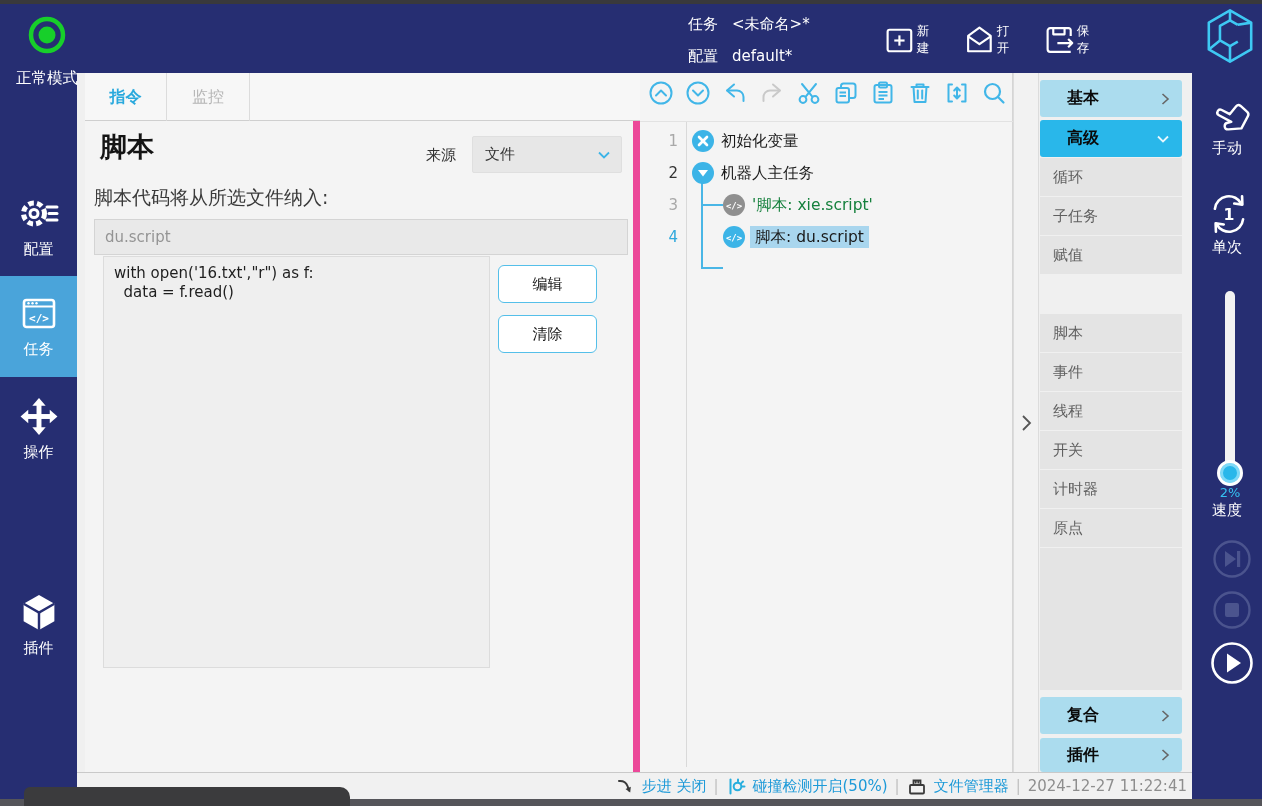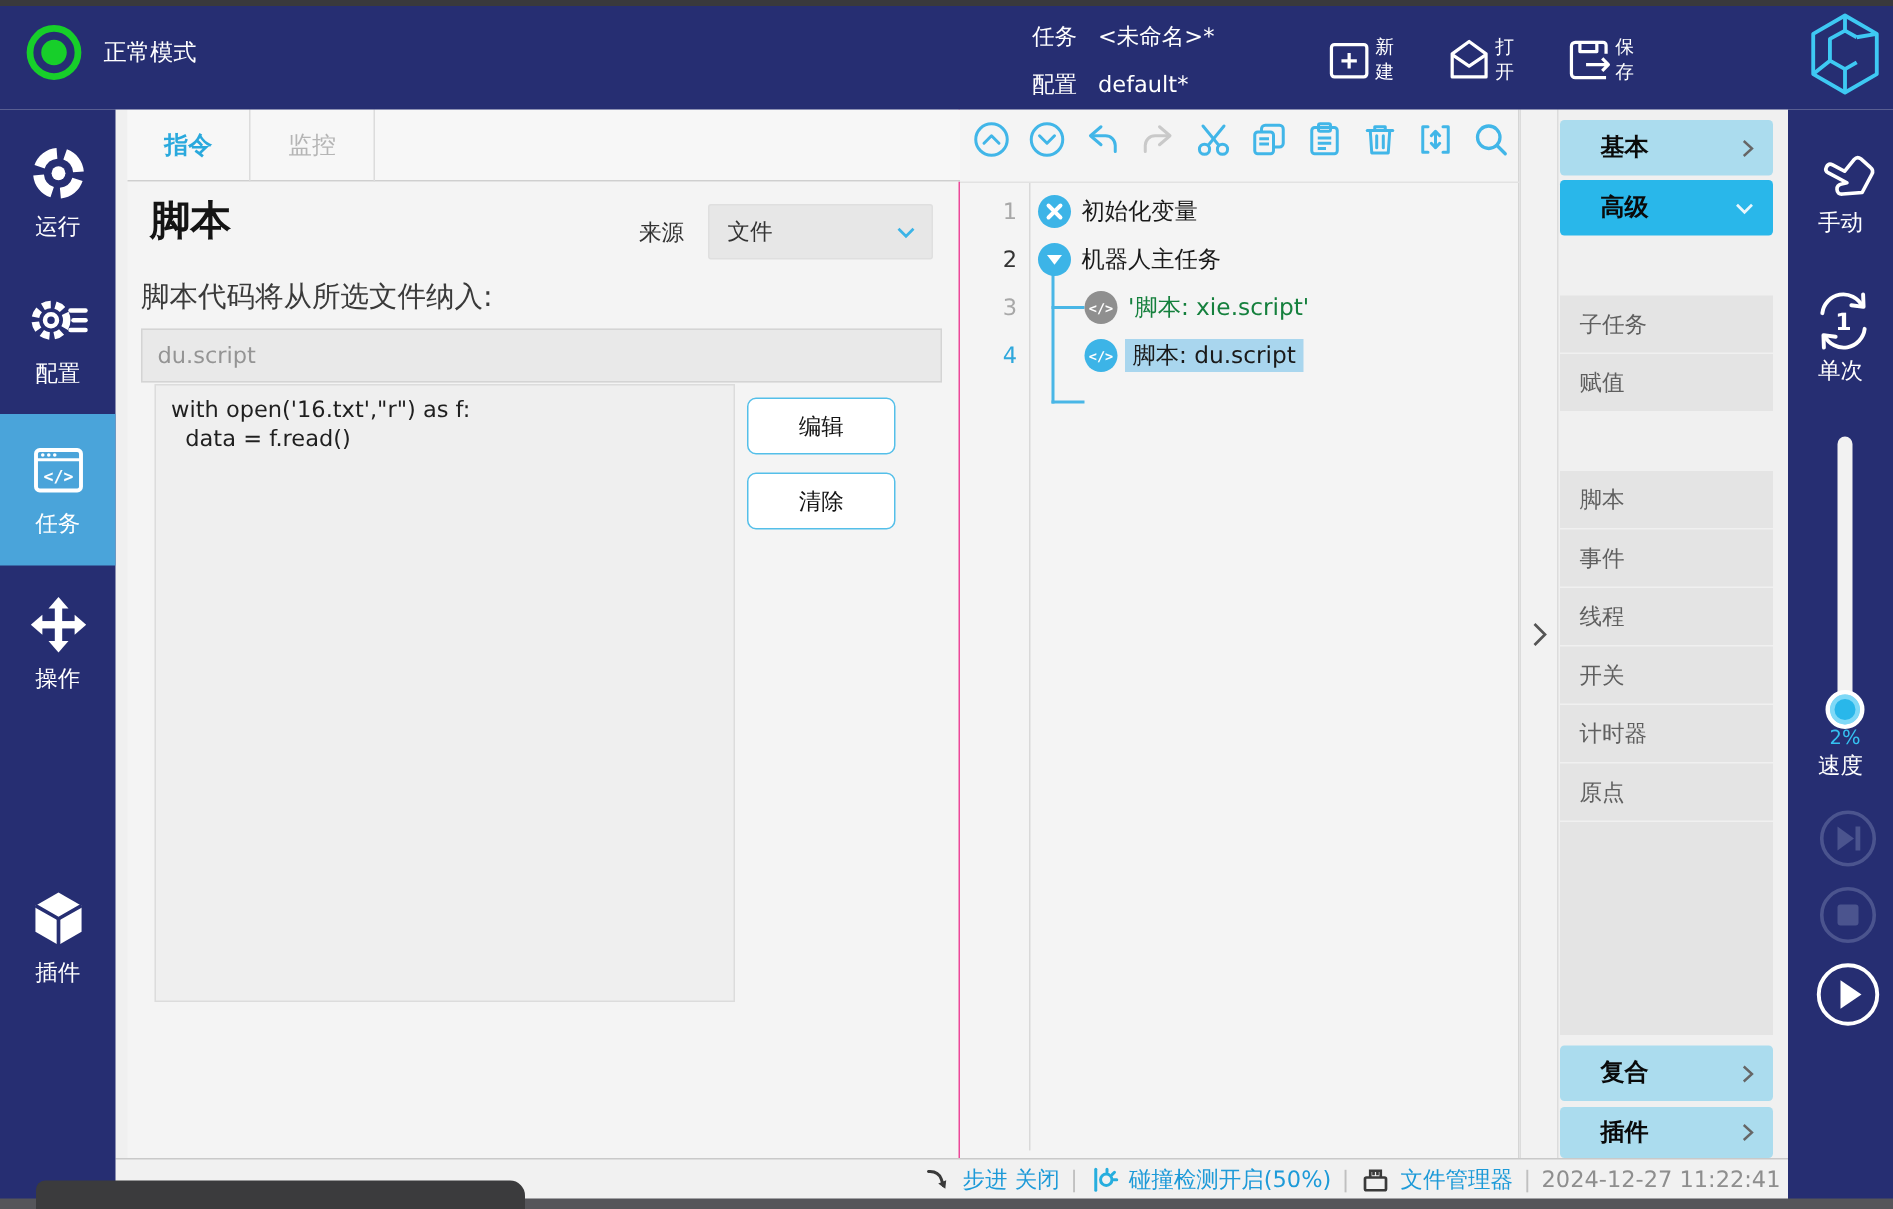--- a/index.html
+++ b/index.html
@@ -7,34 +7,34 @@
   body {
     font-family: "DejaVu Sans","Liberation Sans",sans-serif;
     background:#f0f0f0; position:relative; overflow:hidden;
     -webkit-font-smoothing:antialiased;
   }
   .abs { position:absolute; }
 
   
   .topstrip { left:0; top:0; width:1262px; height:4px; background:#39393c; z-index:6; }
   .topbar { left:0; top:0; width:1262px; height:73px; background:#262e72; z-index:5; }
-  .mode { left:16px; top:15px; display:flex; align-items:center; gap:13px; color:#fff; font-size:15.5px; }
+  .mode { left:16px; top:15px; display:flex; align-items:center; gap:13px; color:#fff; font-size:15.5px;flex-direction:column; }
   .taskinfo { left:688px; top:11px; color:#fff; font-size:15px; line-height:26px; }
   .taskinfo .row { display:flex; gap:14px; margin-bottom:6px; }
   .topbtn { top:11px; width:58px; height:58px; display:flex; align-items:center; gap:1px; color:#fff; cursor:pointer; }
   .topbtn .lbl { font-size:12.5px; }
   .logo { left:1204px; top:7px; }
 
   
   .leftbar { left:0; top:73px; width:77px; height:733px; background:#262e72; z-index:2; }
   .navitem { left:0; width:77px; display:flex; flex-direction:column; align-items:center; justify-content:center; gap:6px; color:#fff; font-size:15px; cursor:pointer; }
   .navitem.active { background:#4aa4da; }
 
   
-  .script-panel { left:85px; top:73px; width:555px; height:699px; background:#f4f4f4; border-right:1px solid #ec4899; }
+  .script-panel { left:85px; top:73px; width:555px; height:699px; background:#f4f4f4; border-right:7px solid #ec4899; }
   .tabbar { left:0; top:0; width:555px; height:48px; background:#f7f7f7; border-bottom:1px solid #cfcfcf; }
   .tab { top:0; height:48px; width:82px; display:flex; align-items:center; justify-content:center; font-size:16px; color:#b5b5b5; border-right:1px solid #dcdcdc; cursor:pointer; }
   .tab.active { color:#2aa9dd; font-weight:bold; }
   .panel-title { left:15px; top:56px; font-size:27px; font-weight:bold; color:#141414; }
   .src-label { left:341px; top:73px; font-size:15px; color:#333; }
   .dropdown { left:387px; top:63px; width:150px; height:37px; background:#e7e7e7; border:1px solid #dfdfdf; border-radius:2px; display:flex; align-items:center; padding:0 10px 0 12px; font-size:15px; color:#333; cursor:pointer; }
   .dropdown .dd-val { flex:1; }
   .desc { left:9px; top:112px; font-size:19px; color:#3a3a3a; }
   .fileinput { left:9px; top:146px; width:534px; height:36px; background:#e9e9e9; border:1px solid #d4d4d4; font-size:15px; color:#949494; display:flex; align-items:center; padding-left:10px; }
   .codebox { left:18px; top:183px; width:387px; height:412px; background:#efefef; border:1px solid #dcdcdc; padding:7px 10px; font-size:15px; color:#1f1f1f; white-space:pre; line-height:19px; }
@@ -135,27 +135,20 @@
       <svg width="52" height="58" viewBox="0 0 46 52" fill="none" stroke="#3ec9f3" stroke-width="2.3" stroke-linejoin="round">
         <path d="M23 3 L42 14 V38 L23 49 L4 38 V14 Z"></path>
         <path d="M30 16 L23 12 L14 17 V30 L23 35 L30 31"></path>
         <path d="M23 3 V12 M42 14 L30 16 M23 35 V49 M4 38 L14 30"></path>
       </svg>
     </div>
   </header>
   <div class="abs topstrip"></div>
 
   <nav class="abs leftbar">
-    <div class="abs navitem" style="top:22px;height:66px;">
-      <svg width="42" height="42" viewBox="0 0 40 40">
-        <circle cx="20" cy="20" r="13" fill="none" stroke="#fff" stroke-width="7" stroke-dasharray="15 5.4" transform="rotate(18 20 20)"></circle>
-        <circle cx="20" cy="20" r="4.5" fill="#fff"></circle>
-      </svg>
-      <span>运行</span>
-    </div>
     <div class="abs navitem" style="top:120px;height:66px;">
       <svg width="44" height="42" viewBox="0 0 44 40" fill="none" stroke="#fff">
         <circle cx="17" cy="20" r="10.5" stroke-width="5" stroke-dasharray="5.5 3.2"></circle>
         <circle cx="17" cy="20" r="4" stroke-width="3"></circle>
         <g stroke-width="3" stroke-linecap="round">
           <line x1="30" y1="13.5" x2="40" y2="13.5"></line>
             <line x1="32" y1="20" x2="40" y2="20"></line>
             <line x1="30" y1="26.5" x2="40" y2="26.5"></line>
         </g>
       </svg>
@@ -359,20 +352,23 @@
         </svg>
     </div>
     <div class="abs phead open" style="top:47px;">
       <span>高级</span>
         <span class="sp"></span>
       <svg width="14" height="10" viewBox="0 0 14 10">
           <polyline points="2,2.5 7,7.5 12,2.5" fill="none" stroke="#e8f7fd" stroke-width="1.8"></polyline>
         </svg>
     </div>
 
+    <div class="abs pitem" style="top:85px;">
+        <span>循环</span>
+      </div>
     <div class="abs pitem" style="top:124px;">
         <span>子任务</span>
       </div>
     <div class="abs pitem" style="top:163px;">
         <span>赋值</span>
       </div>
     <div class="abs pitem" style="top:241px;">
         <span>脚本</span>
       </div>
     <div class="abs pitem" style="top:280px;">

